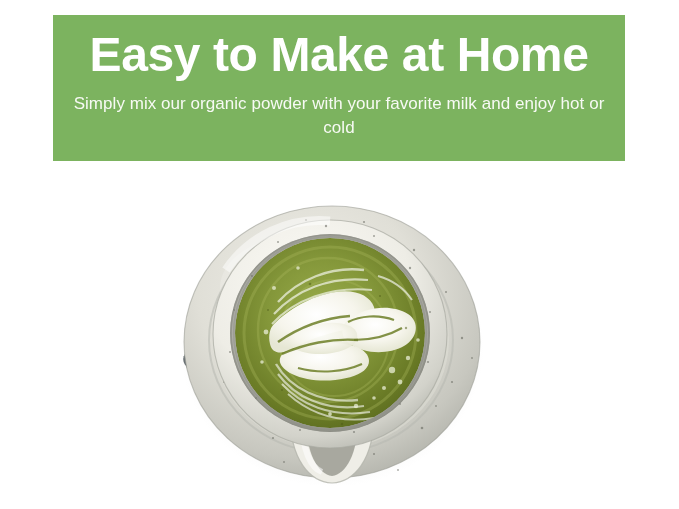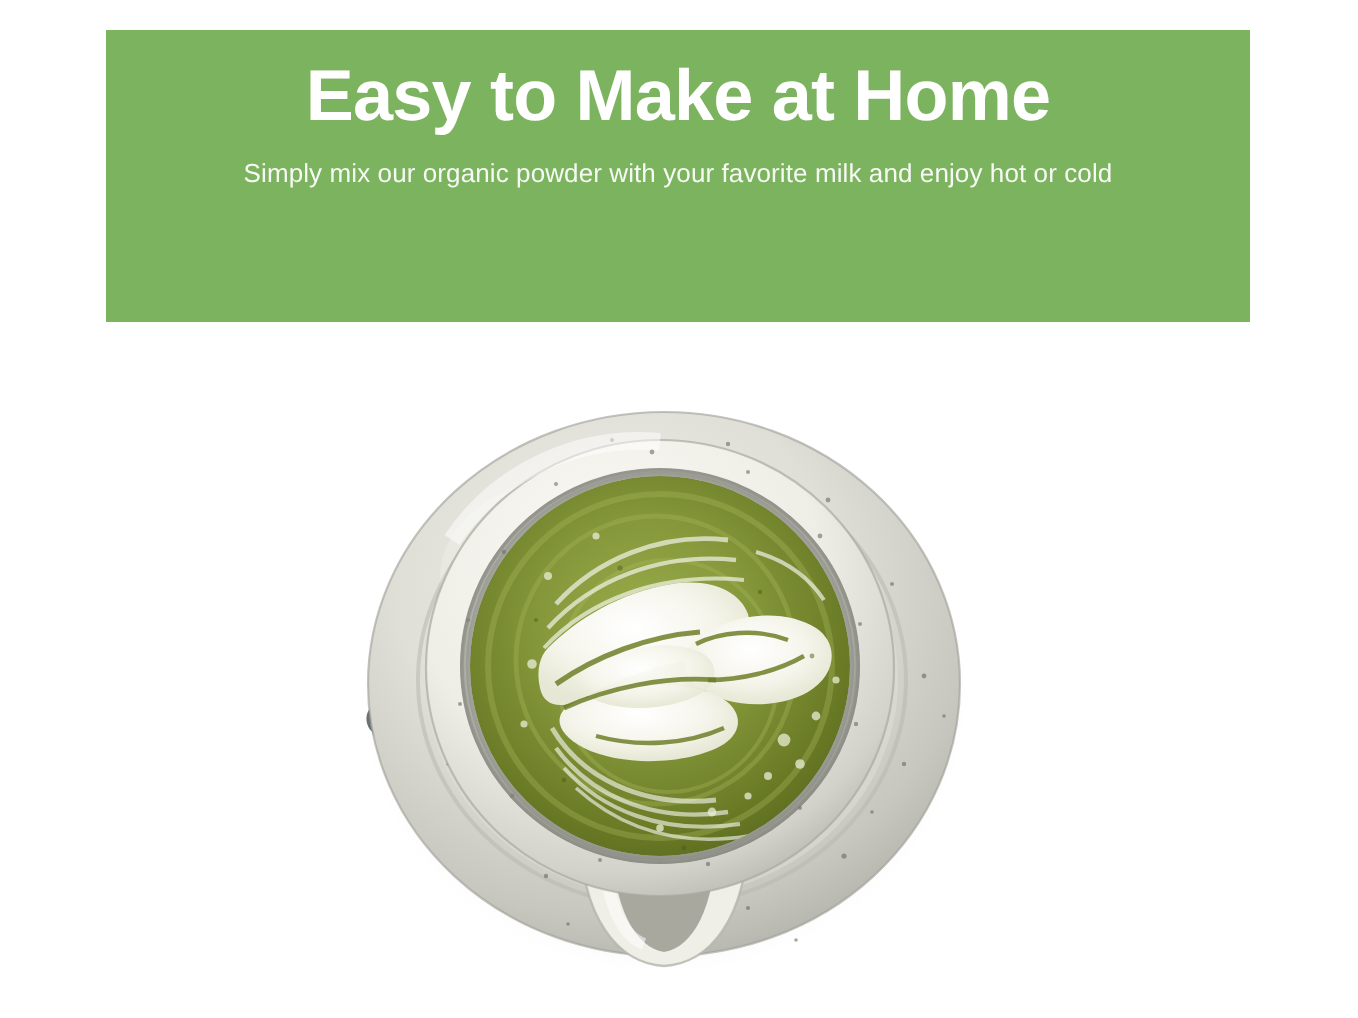--- a/index.html
+++ b/index.html
@@ -31,33 +31,33 @@
     background: #7cb35f;
     box-sizing: border-box;
     padding: 13px 14px 10px 14px;
     display: flex;
     flex-direction: column;
     align-items: center;
   }
 
   .banner-title {
     color: #ffffff;
-    font-size: 36px;
+    font-size: 48px;
     font-weight: bold;
     line-height: 1.12;
     letter-spacing: -0.4px;
     text-align: center;
     white-space: nowrap;
     margin: 0;
     padding: 0;
   }
 
   .banner-subtitle {
     color: #f7faf4;
-    font-size: 13px;
+    font-size: 17px;
     font-weight: 300;
     line-height: 1.42;
     text-align: center;
     margin: 10px 0 0 0;
     max-width: 540px;
     letter-spacing: 0.05px;
   }
 
   
   .photo-area {

